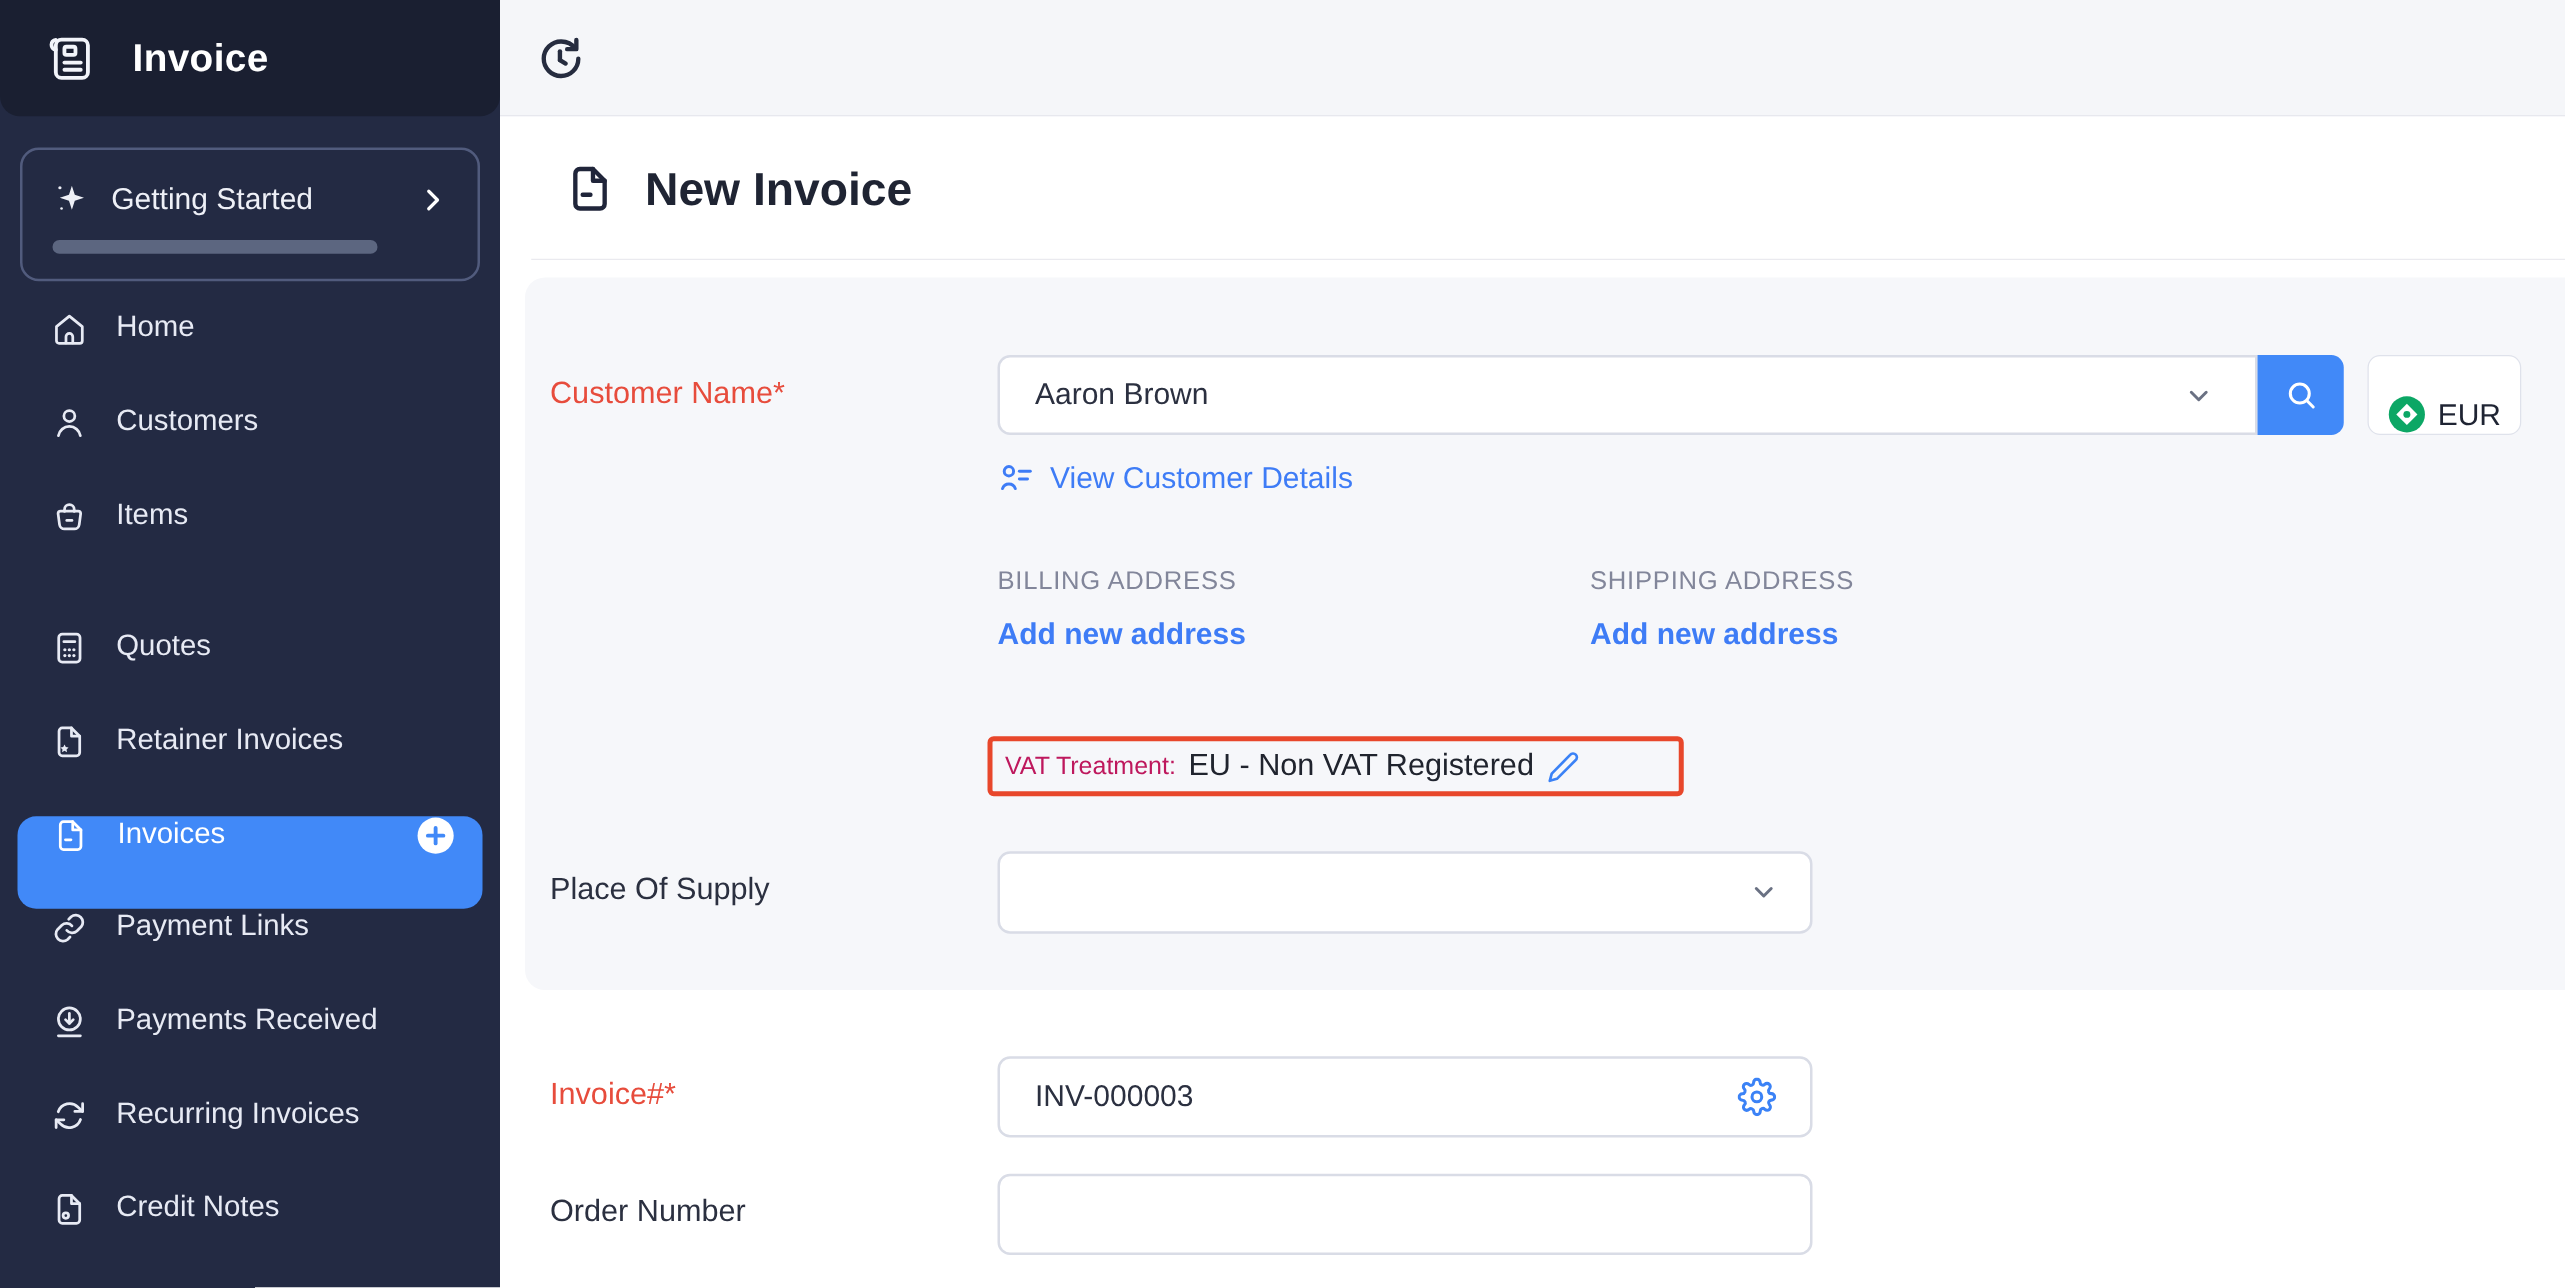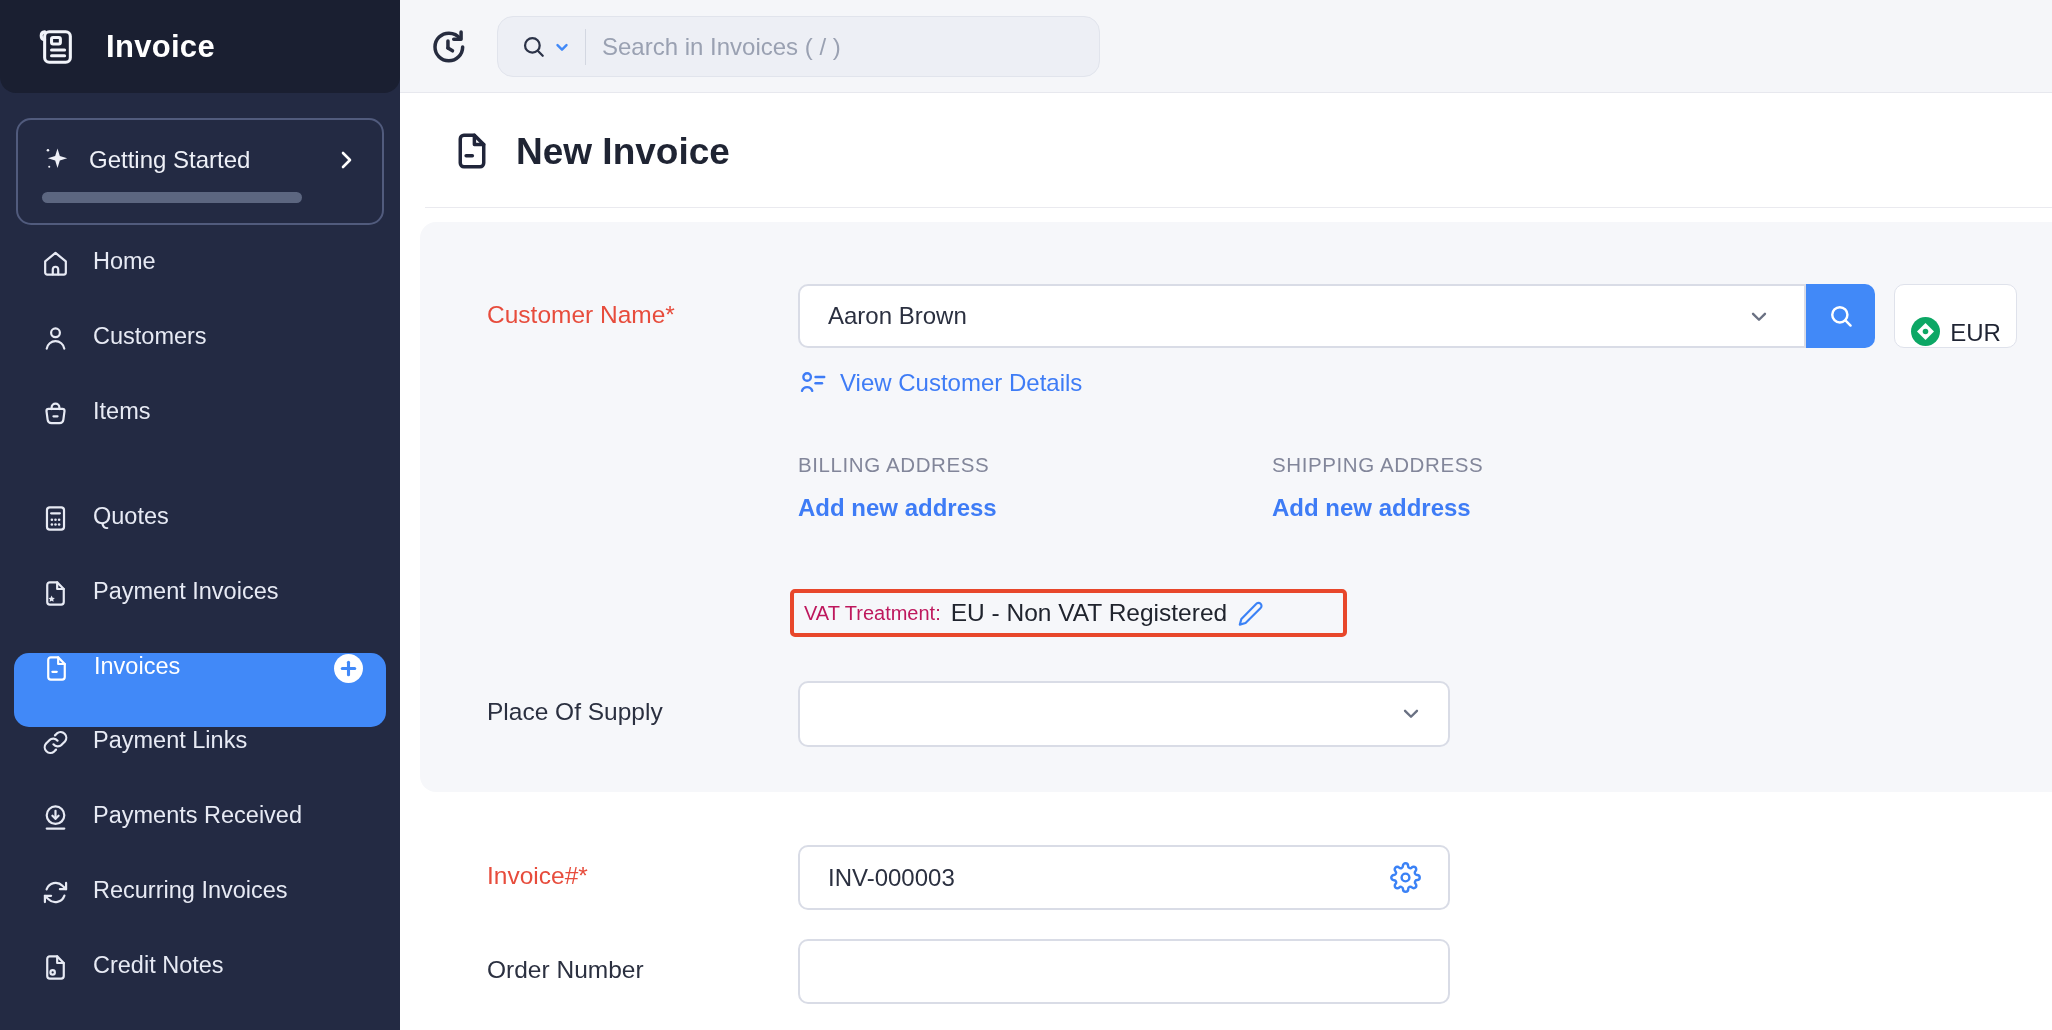--- a/index.html
+++ b/index.html
@@ -43,21 +43,21 @@
   .search-input::placeholder { color:#9aa1b2; }
 
   .page-header { position:absolute; top:94px; left:0; right:0; height:113px; background:#fff; }
   .page-header .doc-ic { position:absolute; left:50px; top:35px; width:44px; height:44px; color:#20253a; }
   .page-title { position:absolute; left:116px; top:37px; font-size:37px; font-weight:600; color:#1f2433; }
   .header-divider { position:absolute; top:207px; left:25px; right:0; height:1px; background:#eaeaef; }
 
   .panel { position:absolute; left:20px; top:222px; right:0; height:570px;
     background:#f6f7fa; border-radius:16px 0 0 16px; }
 
-  .field-label { position:absolute; font-size:24.5px; color:#2b3040;margin-left:47px; }
+  .field-label { position:absolute; font-size:24.5px; color:#2b3040; }
   .required { color:#e74c3c; }
 
   .combo { position:absolute; left:378px; top:62px; width:1077px; height:76px; display:flex; }
   .combo-input { width:1008px; height:64px; background:#fff; border:2px solid #d9dce6;
     border-radius:10px 0 0 10px; font-size:24px; color:#2b3040; padding:0 60px 0 28px;
     outline:none; font-family:inherit; }
   .combo-chev { position:absolute; left:950px; top:22px; width:22px; height:22px; color:#6a7183; pointer-events:none; }
   .combo-btn { width:69px; height:64px; background:#4189f8; border:none; border-radius:0 10px 10px 0;
     display:flex; align-items:center; justify-content:center; color:#fff; cursor:pointer; }
   .combo-btn .mag { width:28px; height:28px; }
@@ -155,21 +155,21 @@
           </g>
         </svg>
         <span class="lbl">Quotes</span>
       </div>
       <div class="nav-item">
         <svg class="ic" viewBox="0 0 24 24" fill="none" stroke="currentColor" stroke-width="1.7" stroke-linecap="round" stroke-linejoin="round">
           <path d="M13.3 3.4H7.6A2 2 0 0 0 5.6 5.4v13.2a2 2 0 0 0 2 2h8.8a2 2 0 0 0 2-2V8.5z"></path>
           <path d="M13.3 3.4v5.1h5.1"></path>
           <path fill="currentColor" stroke="none" d="M9 13.6l.8 1.6 1.7.25-1.25 1.2.3 1.75L9 17.55l-1.55.85.3-1.75-1.25-1.2 1.7-.25z"></path>
         </svg>
-        <span class="lbl">Payment Invoices</span>
+        <span class="lbl">Retainer Invoices</span>
       </div>
       <div class="nav-item selected">
         <svg class="ic" viewBox="0 0 24 24" fill="none" stroke="currentColor" stroke-width="1.7" stroke-linecap="round" stroke-linejoin="round">
           <path d="M13.3 3.4H7.6A2 2 0 0 0 5.6 5.4v13.2a2 2 0 0 0 2 2h8.8a2 2 0 0 0 2-2V8.5z"></path>
           <path d="M13.3 3.4v5.1h5.1"></path>
           <line x1="8.8" y1="14.6" x2="12.2" y2="14.6"></line>
         </svg>
         <span class="lbl">Invoices</span>
         <svg width="31" height="31" viewBox="0 0 30 30">
           <circle cx="15" cy="15" r="14" fill="#ffffff"></circle>
@@ -217,31 +217,20 @@
 
   <main class="main">
 
     <div class="topbar">
       <svg class="clock-btn" viewBox="0 0 24 24" fill="none" stroke="currentColor" stroke-width="2" stroke-linecap="round" stroke-linejoin="round">
         <path d="M19.8 12A7.9 7.9 0 1 1 12 4.1c2.7 0 5 1.3 6.5 3.3"></path>
         <polyline points="18.9 3.4 18.9 7.6 14.7 7.6"></polyline>
         <line x1="11.4" y1="8.6" x2="11.4" y2="12.6"></line>
         <line x1="11.4" y1="12.6" x2="14" y2="14.2"></line>
       </svg>
-      <div class="search-pill">
-        <svg class="mag" viewBox="0 0 24 24" fill="none" stroke="currentColor" stroke-width="2" stroke-linecap="round" stroke-linejoin="round">
-          <circle cx="11" cy="11" r="6.5"></circle>
-            <line x1="15.8" y1="15.8" x2="20.2" y2="20.2"></line>
-        </svg>
-        <svg class="chev" viewBox="0 0 24 24" fill="none" stroke="currentColor" stroke-width="3.2" stroke-linecap="round" stroke-linejoin="round">
-          <polyline points="6 9.5 12 15.5 18 9.5"></polyline>
-        </svg>
-        <div class="vdiv"></div>
-        <input class="search-input" type="text" placeholder="Search in Invoices ( / )" style="">
-      </div>
     </div>
 
     <div class="page-header">
       <svg class="doc-ic" viewBox="0 0 24 24" fill="none" stroke="currentColor" stroke-width="1.9" stroke-linecap="round" stroke-linejoin="round">
         <path d="M13.3 3.4H7.6A2 2 0 0 0 5.6 5.4v13.2a2 2 0 0 0 2 2h8.8a2 2 0 0 0 2-2V8.5z"></path>
         <path d="M13.3 3.4v5.1h5.1"></path>
         <line x1="8.8" y1="14.6" x2="12.2" y2="14.6"></line>
       </svg>
       <h1 class="page-title">New Invoice</h1>
     </div>

